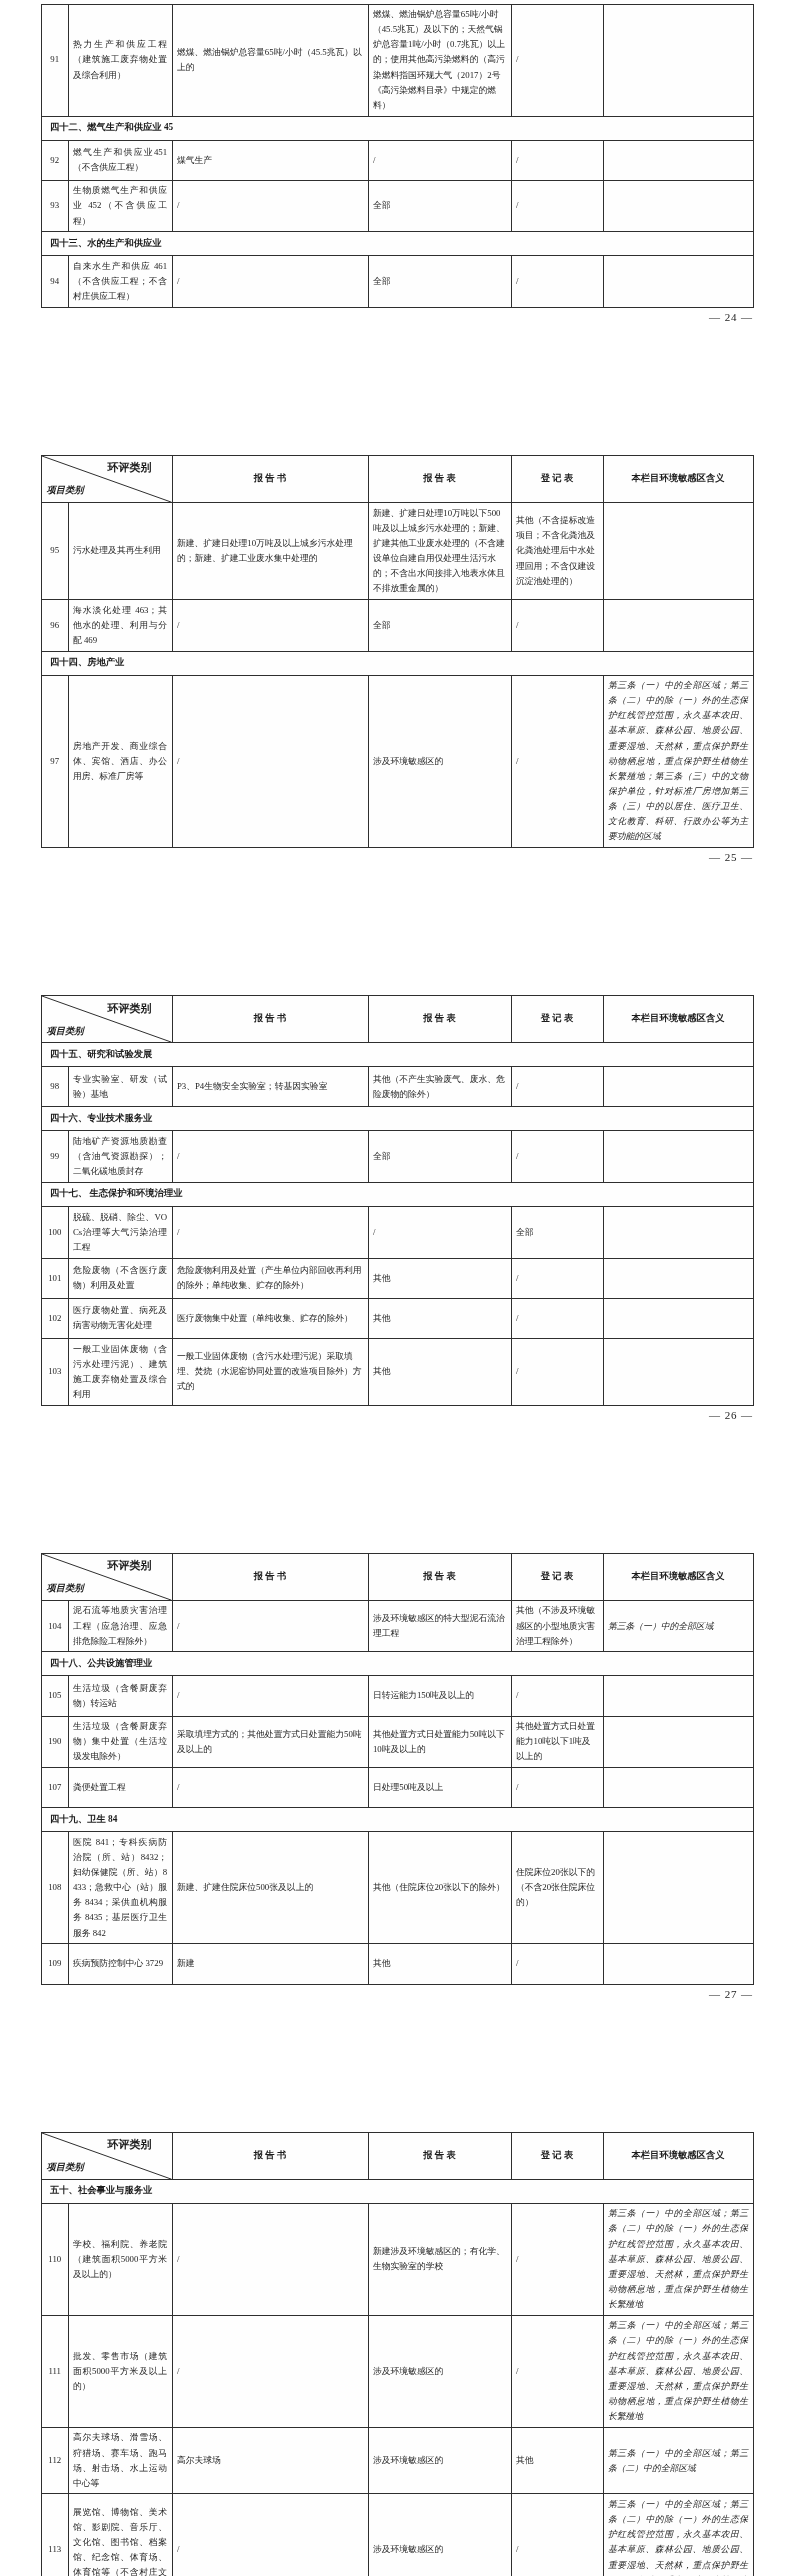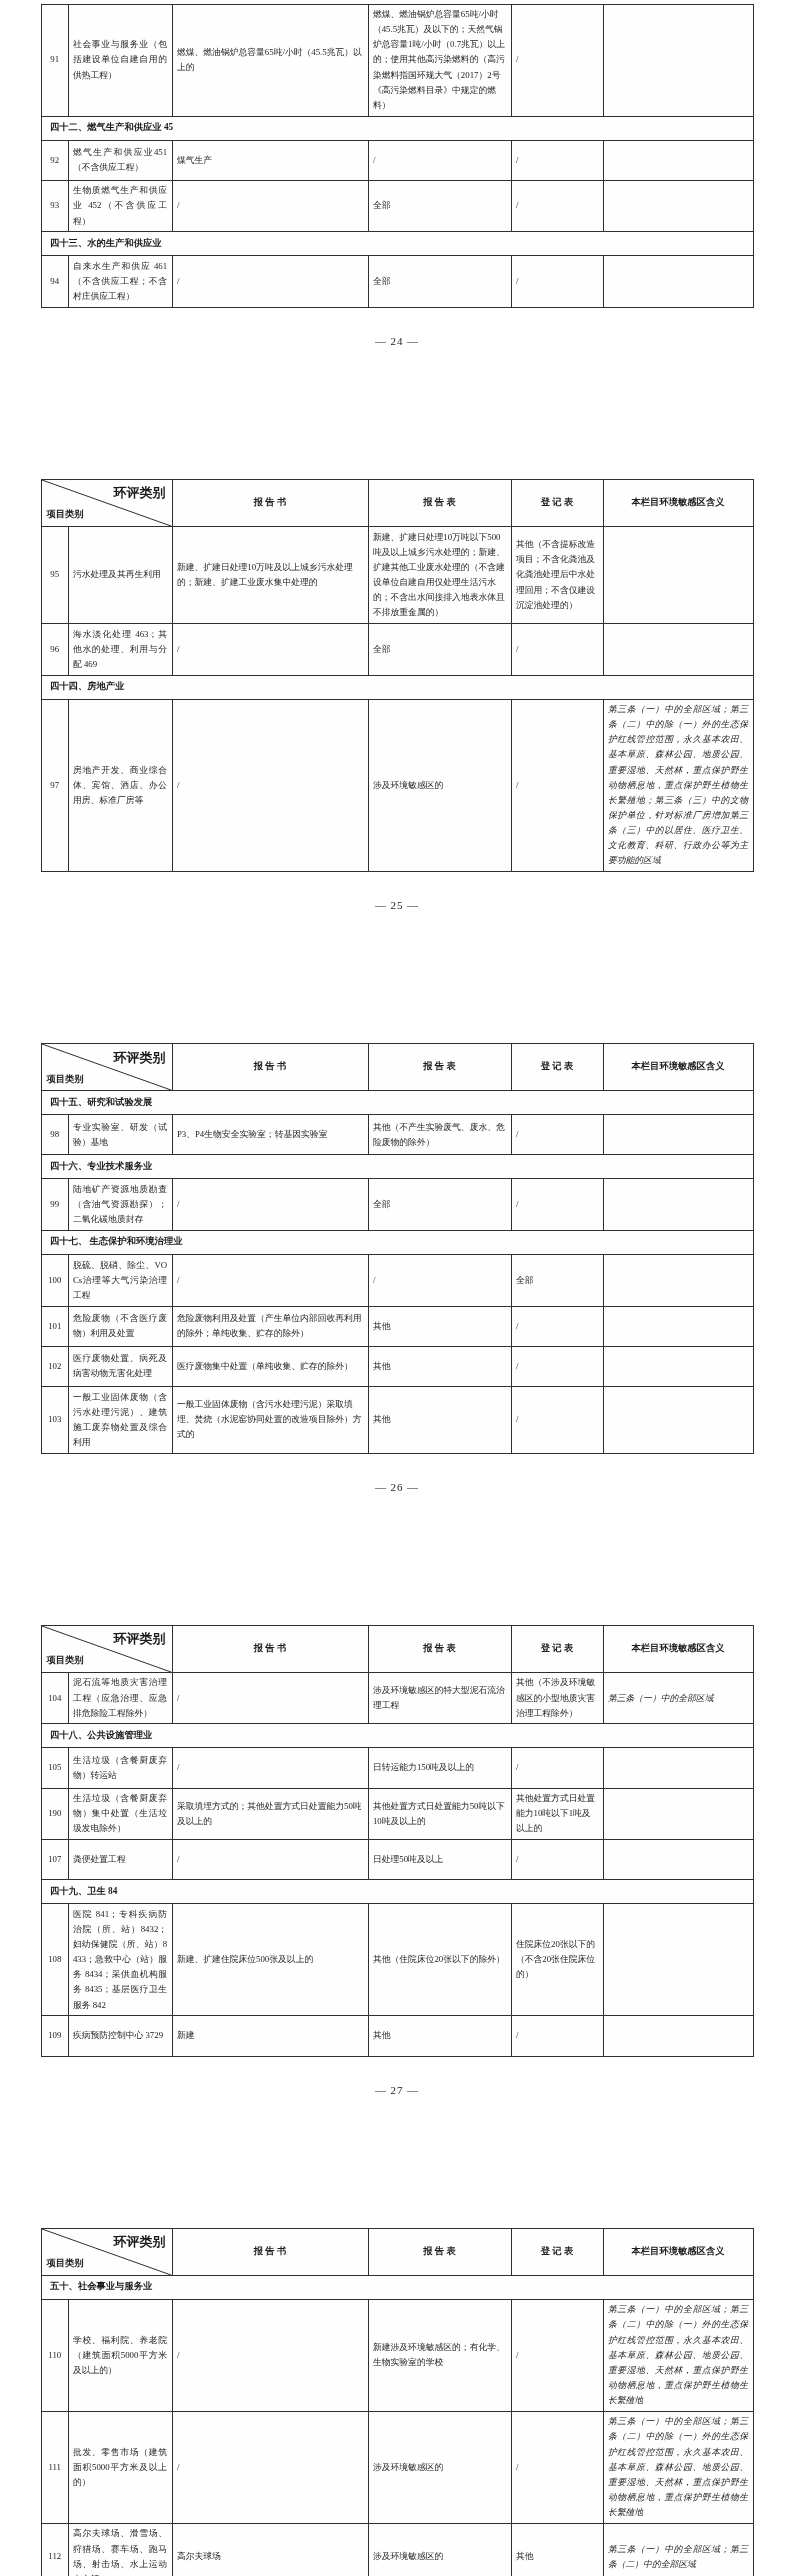--- a/index.html
+++ b/index.html
@@ -35,44 +35,44 @@
     height:37px;
     padding:1.8px 3.5px;
   }
   td.diag{
     position:relative;
     padding:0;
     height:41px;
   }
   td.diag svg{position:absolute;left:0;top:0;width:100%;height:100%;display:block;}
   td.diag .axis-top{
-    position:absolute;top:2.6px;right:6px;
-    font-weight:bold;font-size:13px;
+    position:absolute;top:2.6px;right:20px;
+    font-weight:bold;font-size:11px;
   }
   td.diag .axis-bottom{
     position:absolute;bottom:2.6px;left:4.4px;
-    font-weight:bold;font-size:9.3px;
+    font-weight:bold;font-size:9.3px;font-style:italic;
   }
   tr.section-row td{
     font-weight:bold;
     font-size:9.3px;
     padding:3.5px 5.3px 3.5px 8px;
     text-align:left;
     height:14px;
   }
   tr.item-row td{height:34px;}
   td.c-id{text-align:center;padding:2.6px 1.8px;}
   td.c-name{text-align:justify;text-justify:inter-ideograph;padding:2.6px 5.3px;}
   td.c-book{text-align:left;}
   td.c-form{text-align:left;}
   td.c-reg{text-align:left;padding-left:6.2px;}
   td.c-meaning{text-align:justify;text-justify:inter-ideograph;padding:2.6px 5.3px;font-style:italic;}
   .page-number{
-    margin-top:27px;
-    text-align:center;
+    margin-top:3px;
+    text-align:right;
     font-size:11px;
     letter-spacing:0.9px;
     color:#222;
   }
 </style>
 </head>
 <body>
 
 <div id="pages-root">
     <div class="page-block">
@@ -81,21 +81,21 @@
           <col style="width: 26.5px;">
           <col style="width: 104px;">
           <col style="width: 196px;">
           <col style="width: 143px;">
           <col style="width: 92px;">
           <col style="width: 150px;">
         </colgroup>
         <tbody>
           <tr class="item-row">
             <td class="c-id">91</td>
-            <td class="c-name">社会事业与服务业（包括建设单位自建自用的供热工程）</td>
+            <td class="c-name">热力生产和供应工程（建筑施工废弃物处置及综合利用）</td>
             <td class="c-book">燃煤、燃油锅炉总容量65吨/小时（45.5兆瓦）以上的</td>
             <td class="c-form">燃煤、燃油锅炉总容量65吨/小时（45.5兆瓦）及以下的；天然气锅炉总容量1吨/小时（0.7兆瓦）以上的；使用其他高污染燃料的（高污染燃料指国环规大气（2017）2号《高污染燃料目录》中规定的燃料）</td>
             <td class="c-reg">/</td>
             <td class="c-meaning"></td>
           </tr>
           <tr class="section-row">
             <td colspan="6">四十二、燃气生产和供应业 45</td>
           </tr>
           <tr class="item-row">
             <td class="c-id">92</td>

